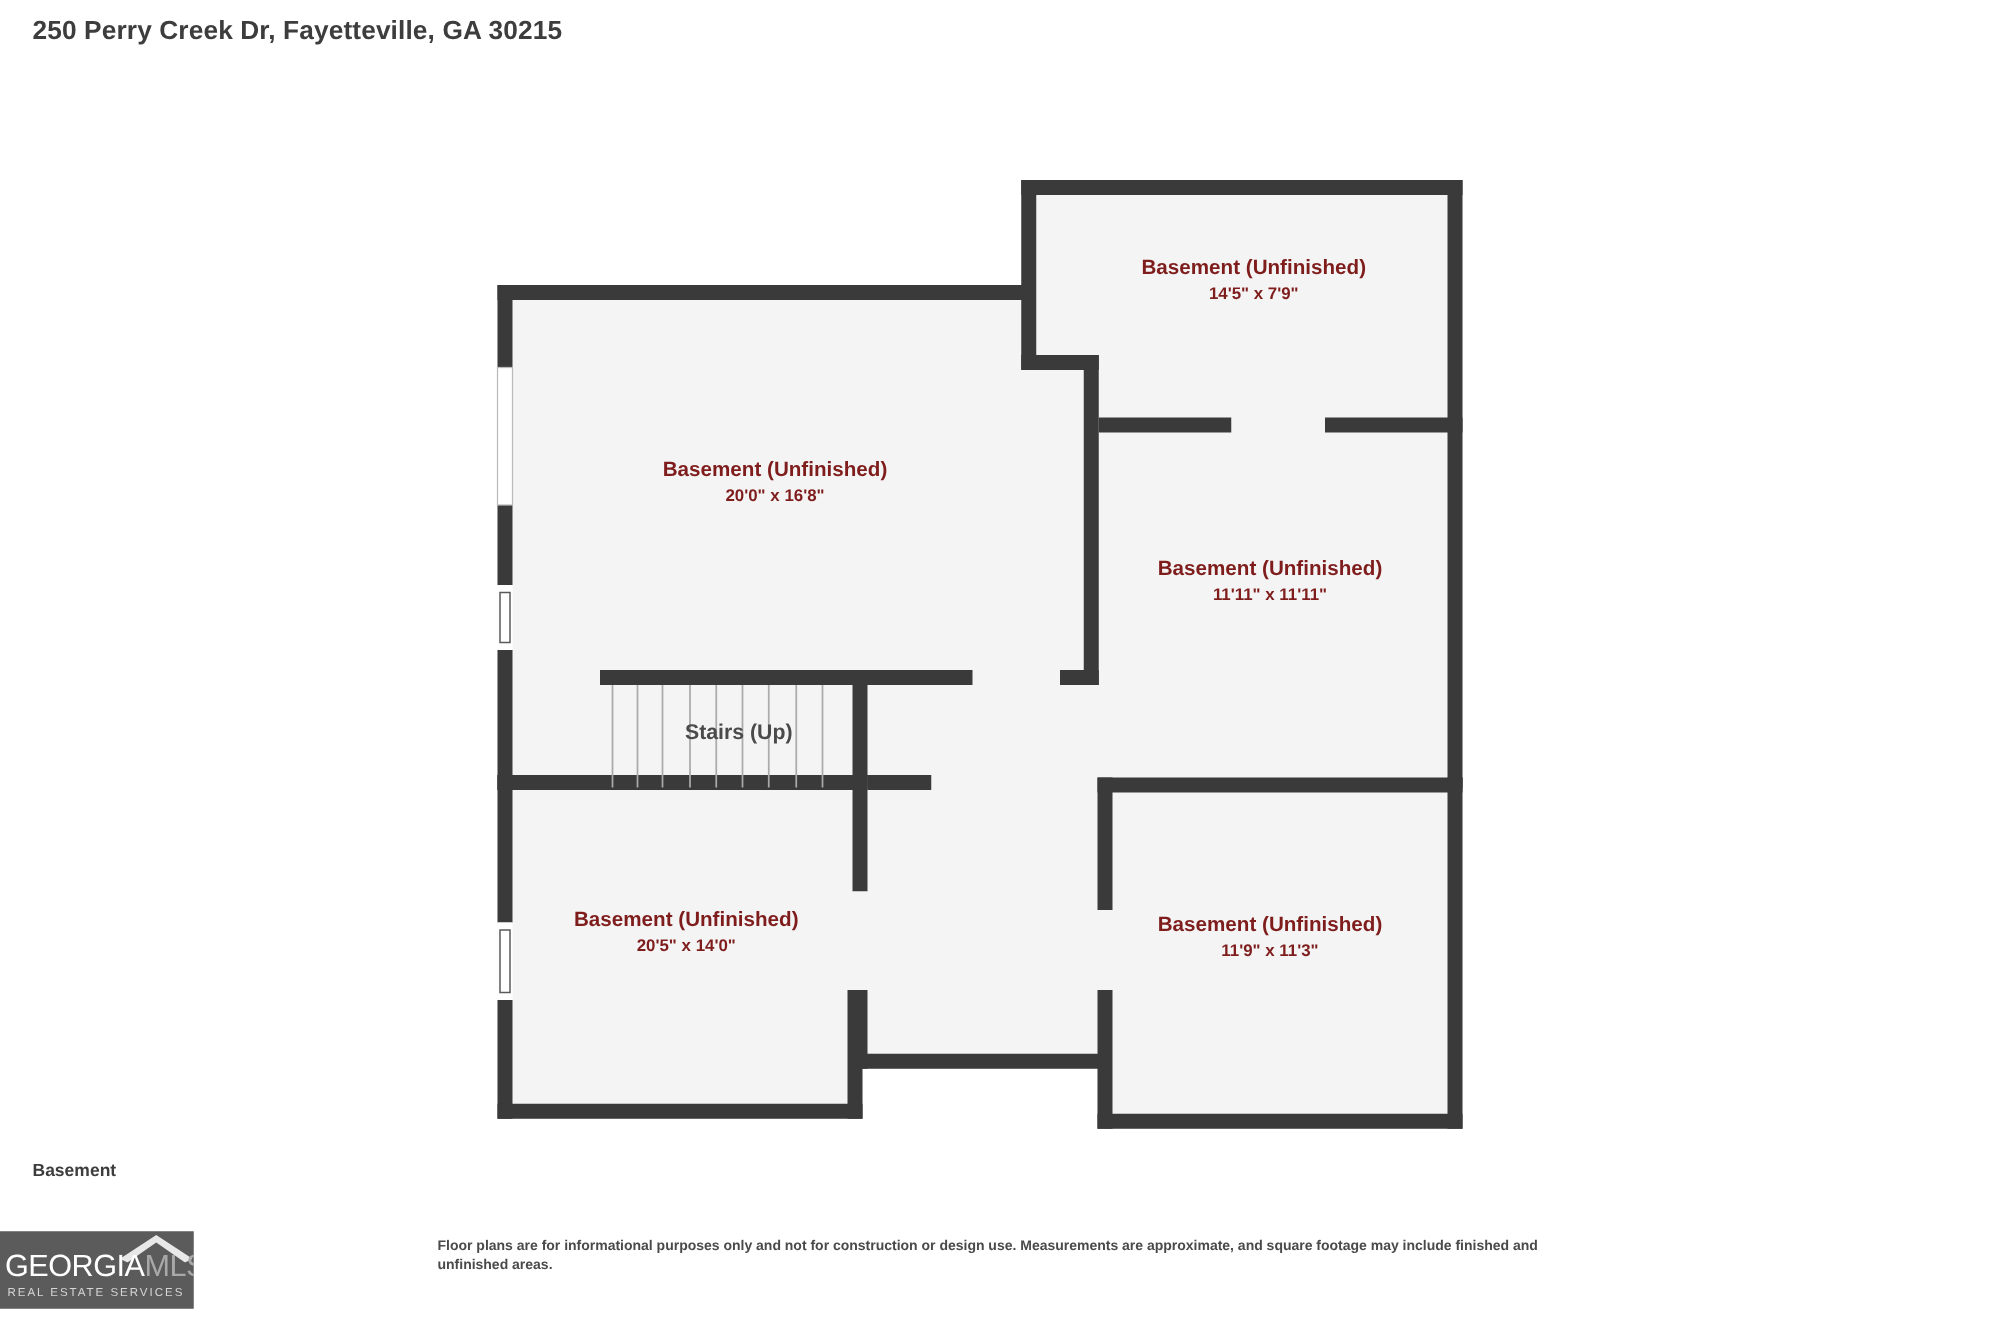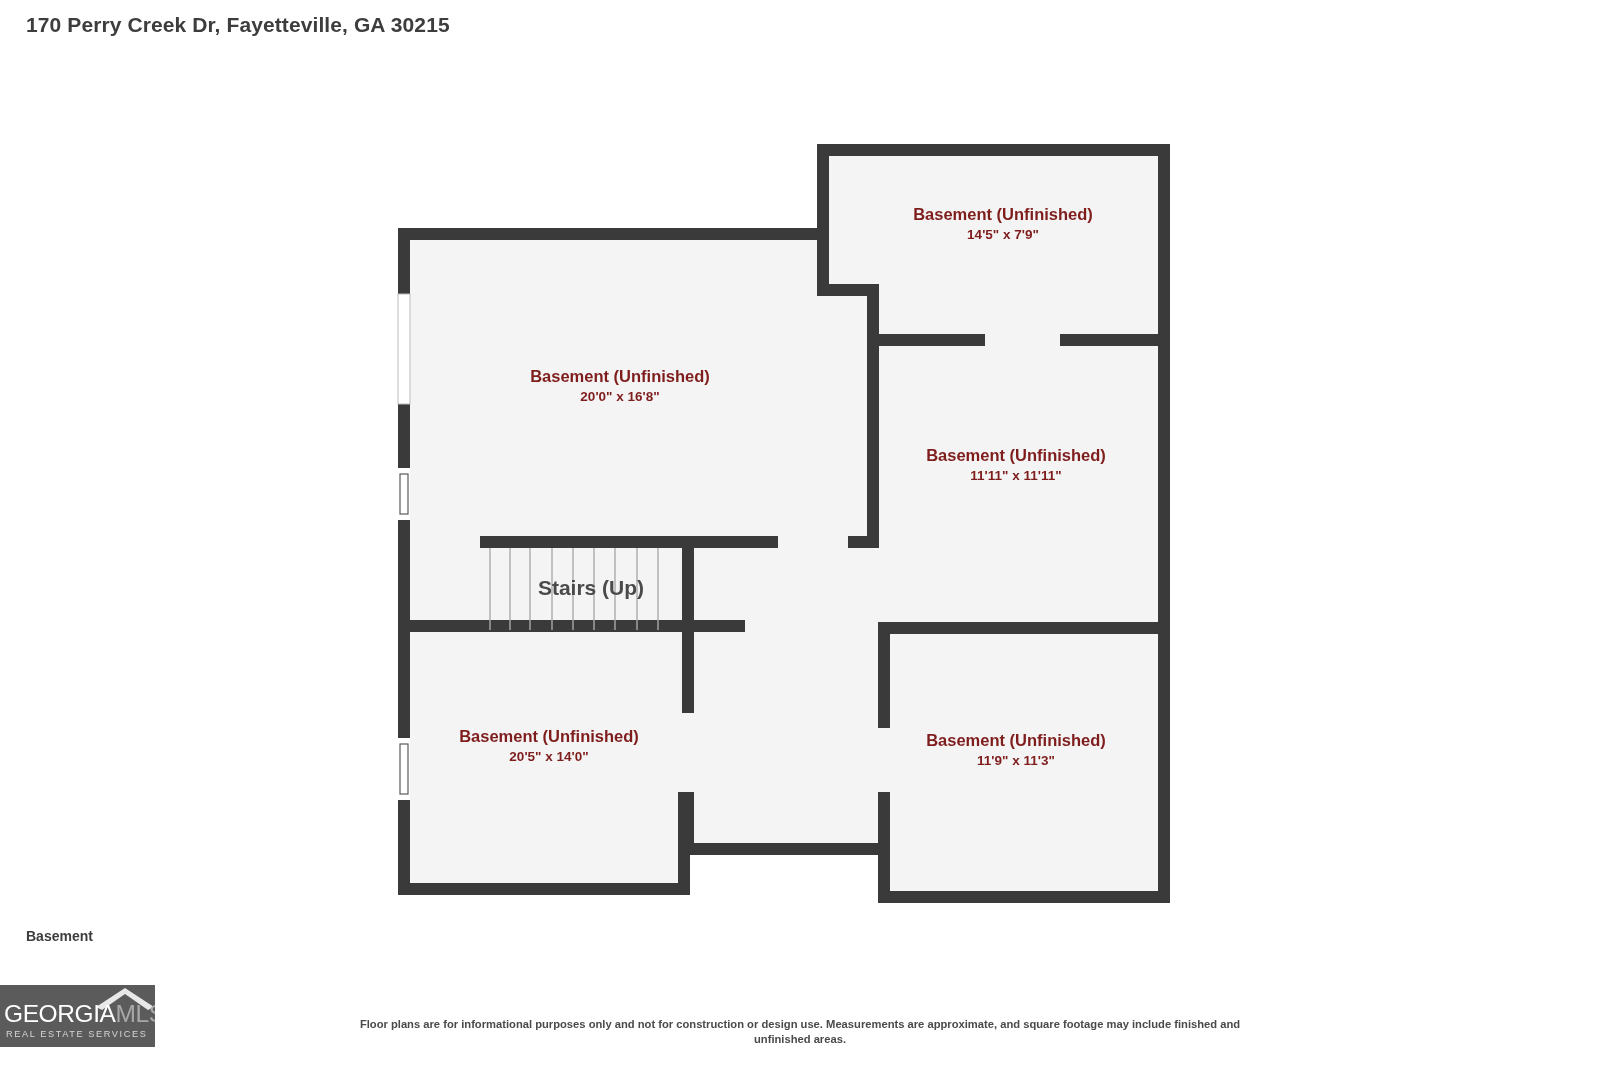--- a/index.html
+++ b/index.html
@@ -46,21 +46,21 @@
     display: block;
   }
   .room-label .rl-dims {
     font-size: 13.5px;
     font-weight: bold;
     line-height: 20px;
     display: block;
   }
   .stairs-label {
     position: absolute;
-    font-size: 21px;
+    font-size: 17px;
     font-weight: bold;
     color: #4a4a4a;
     white-space: nowrap;
     text-align: center;
   }
   #level-name {
     position: absolute;
     left: 26px;
     top: 928px;
     font-size: 14px;
@@ -100,33 +100,33 @@
     left: 6px;
     top: 44px;
     font-size: 9.2px;
     letter-spacing: 1.6px;
     color: #d6d6d6;
     white-space: nowrap;
   }
   #disclaimer {
     position: absolute;
     left: 350px;
-    top: 1017px;
+    top: 990px;
     width: 900px;
-    text-align: center;
+    text-align: left;
     font-size: 11.2px;
     font-weight: bold;
     color: #4a4a4a;
     line-height: 15px;
   }
 </style>
 </head>
 <body>
 
-<div id="page-title">170 Perry Creek Dr, Fayetteville, GA 30215</div>
+<div id="page-title">250 Perry Creek Dr, Fayetteville, GA 30215</div>
 
 <svg id="floorplan-canvas" viewBox="0 0 1600 1067" xmlns="http://www.w3.org/2000/svg">
 
   <g>
 
     <rect x="817" y="144" width="353" height="152" fill="#f4f4f4"></rect>
 
     <rect x="398" y="228" width="482" height="402" fill="#f4f4f4"></rect>
 
     <rect x="855" y="290" width="315" height="340" fill="#f4f4f4"></rect>

